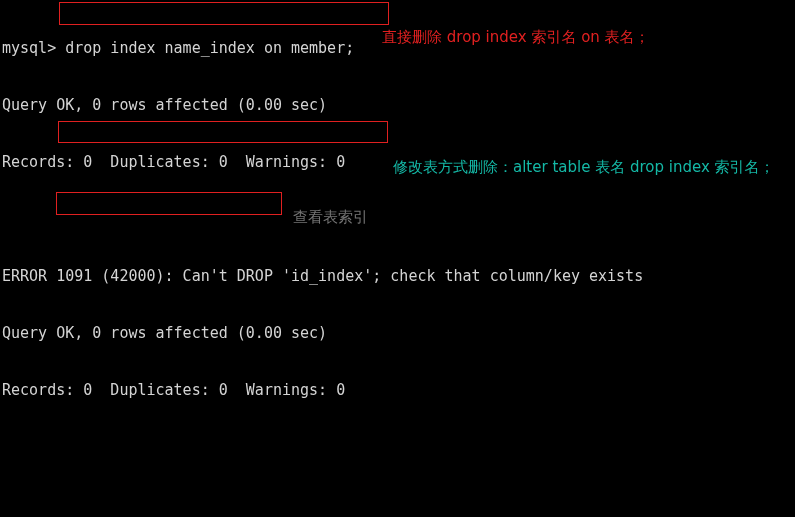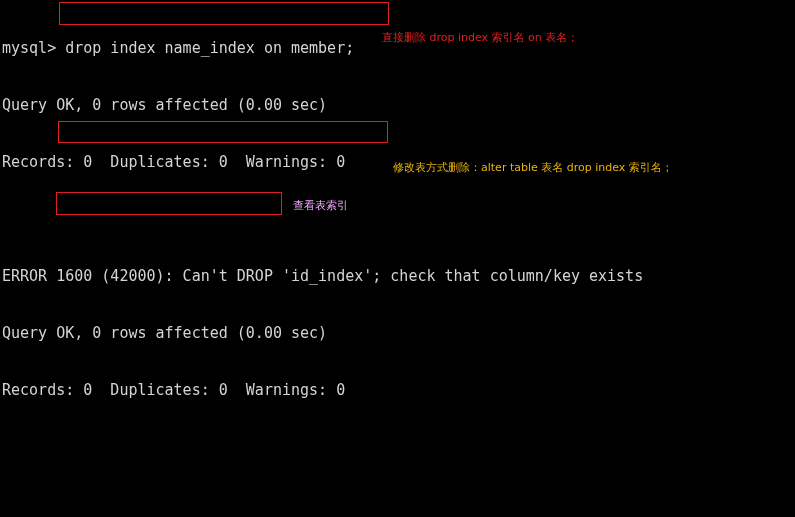--- a/index.html
+++ b/index.html
@@ -34,42 +34,42 @@
   .line {
     height: 19px;
     white-space: pre;
     font-family: "DejaVu Sans Mono", "Liberation Mono", monospace;
   }
   .line.blank { color: transparent; }
   .note {
     position: absolute;
     color: #e02020;
     font-family: "DejaVu Sans", "Liberation Sans", sans-serif;
-    font-size: 11px;
+    font-size: 15px;
     line-height: 15px;
     white-space: pre;
   }
   .hlbox {
     position: absolute;
     border: 1px solid #e02020;
     box-sizing: border-box;
     pointer-events: none;
   }
 </style>
 </head>
 <body>
 
 <div id="terminal" style="background: rgb(0, 0, 0); color: rgb(212, 212, 212); width: 795px; height: 461px;">
 
   <div class="console">
     <div class="line">mysql&gt; drop index name_index on member;</div>
     <div class="line">Query OK, 0 rows affected (0.00 sec)</div>
     <div class="line">Records: 0  Duplicates: 0  Warnings: 0</div>
     <div class="line blank"></div>
-    <div class="line">ERROR 1600 (42000): Can't DROP 'id_index'; check that column/key exists</div>
+    <div class="line">ERROR 1091 (42000): Can't DROP 'id_index'; check that column/key exists</div>
     <div class="line">Query OK, 0 rows affected (0.00 sec)</div>
     <div class="line">Records: 0  Duplicates: 0  Warnings: 0</div>
     
     
     
     
     
     
     
     
@@ -82,16 +82,16 @@
     
     
     
   </div>
 
   <div class="hlbox" id="hb0" style="left: 59px; top: 2px; width: 330px; height: 23px; border-color: rgb(224, 32, 32);"></div>
   <div class="hlbox" id="hb1" style="left: 58px; top: 121px; width: 330px; height: 22px; border-color: rgb(224, 32, 32);"></div>
   <div class="hlbox" id="hb2" style="left: 56px; top: 192px; width: 226px; height: 23px; border-color: rgb(224, 32, 32);"></div>
 
   <div class="note" id="nt0" style="left: 382px; top: 30px; color: rgb(224, 32, 32);">直接删除 drop index 索引名 on 表名；</div>
-  <div class="note" id="nt1" style="left: 393px; top: 160px; color: #eab308;">修改表方式删除：alter table 表名 drop index 索引名；</div>
-  <div class="note" id="nt2" style="left: 293px; top: 198px; color: #f0abfc; text-align: center;">查看表索引</div>
+  <div class="note" id="nt1" style="left: 393px; top: 160px; color: #14b8a6;">修改表方式删除：alter table 表名 drop index 索引名；</div>
+  <div class="note" id="nt2" style="left: 293px; top: 210px; color: #737373; text-align: center;">查看表索引</div>
 
 </div>
 
 </body></html>

